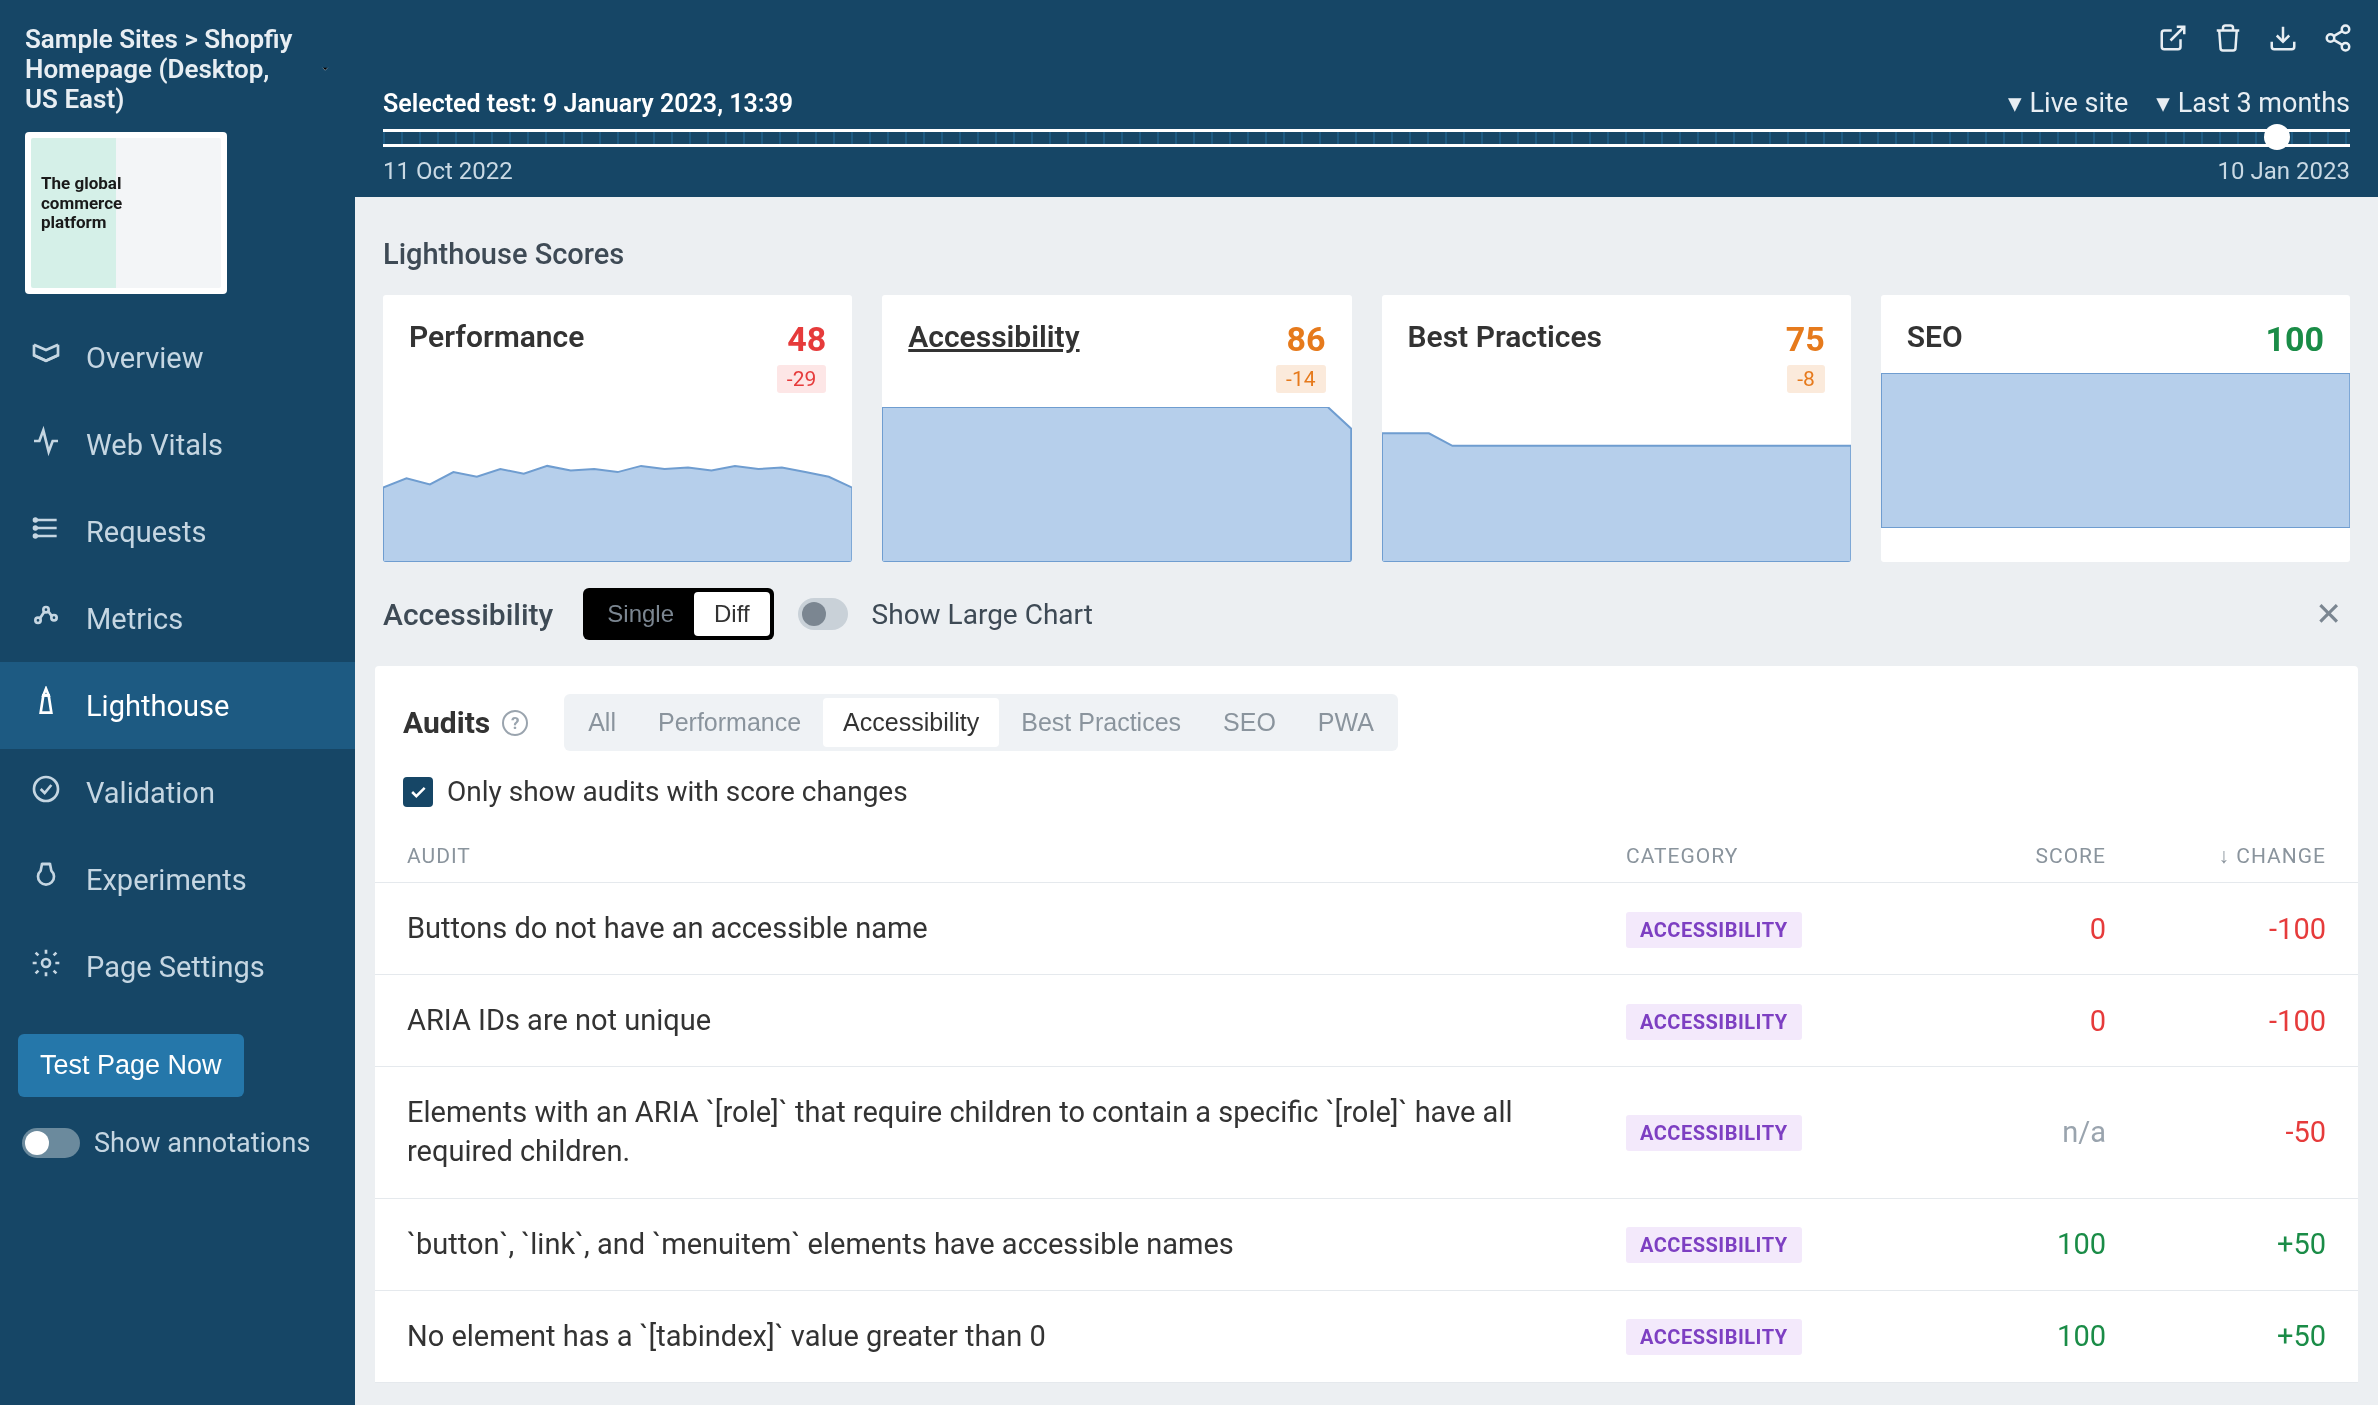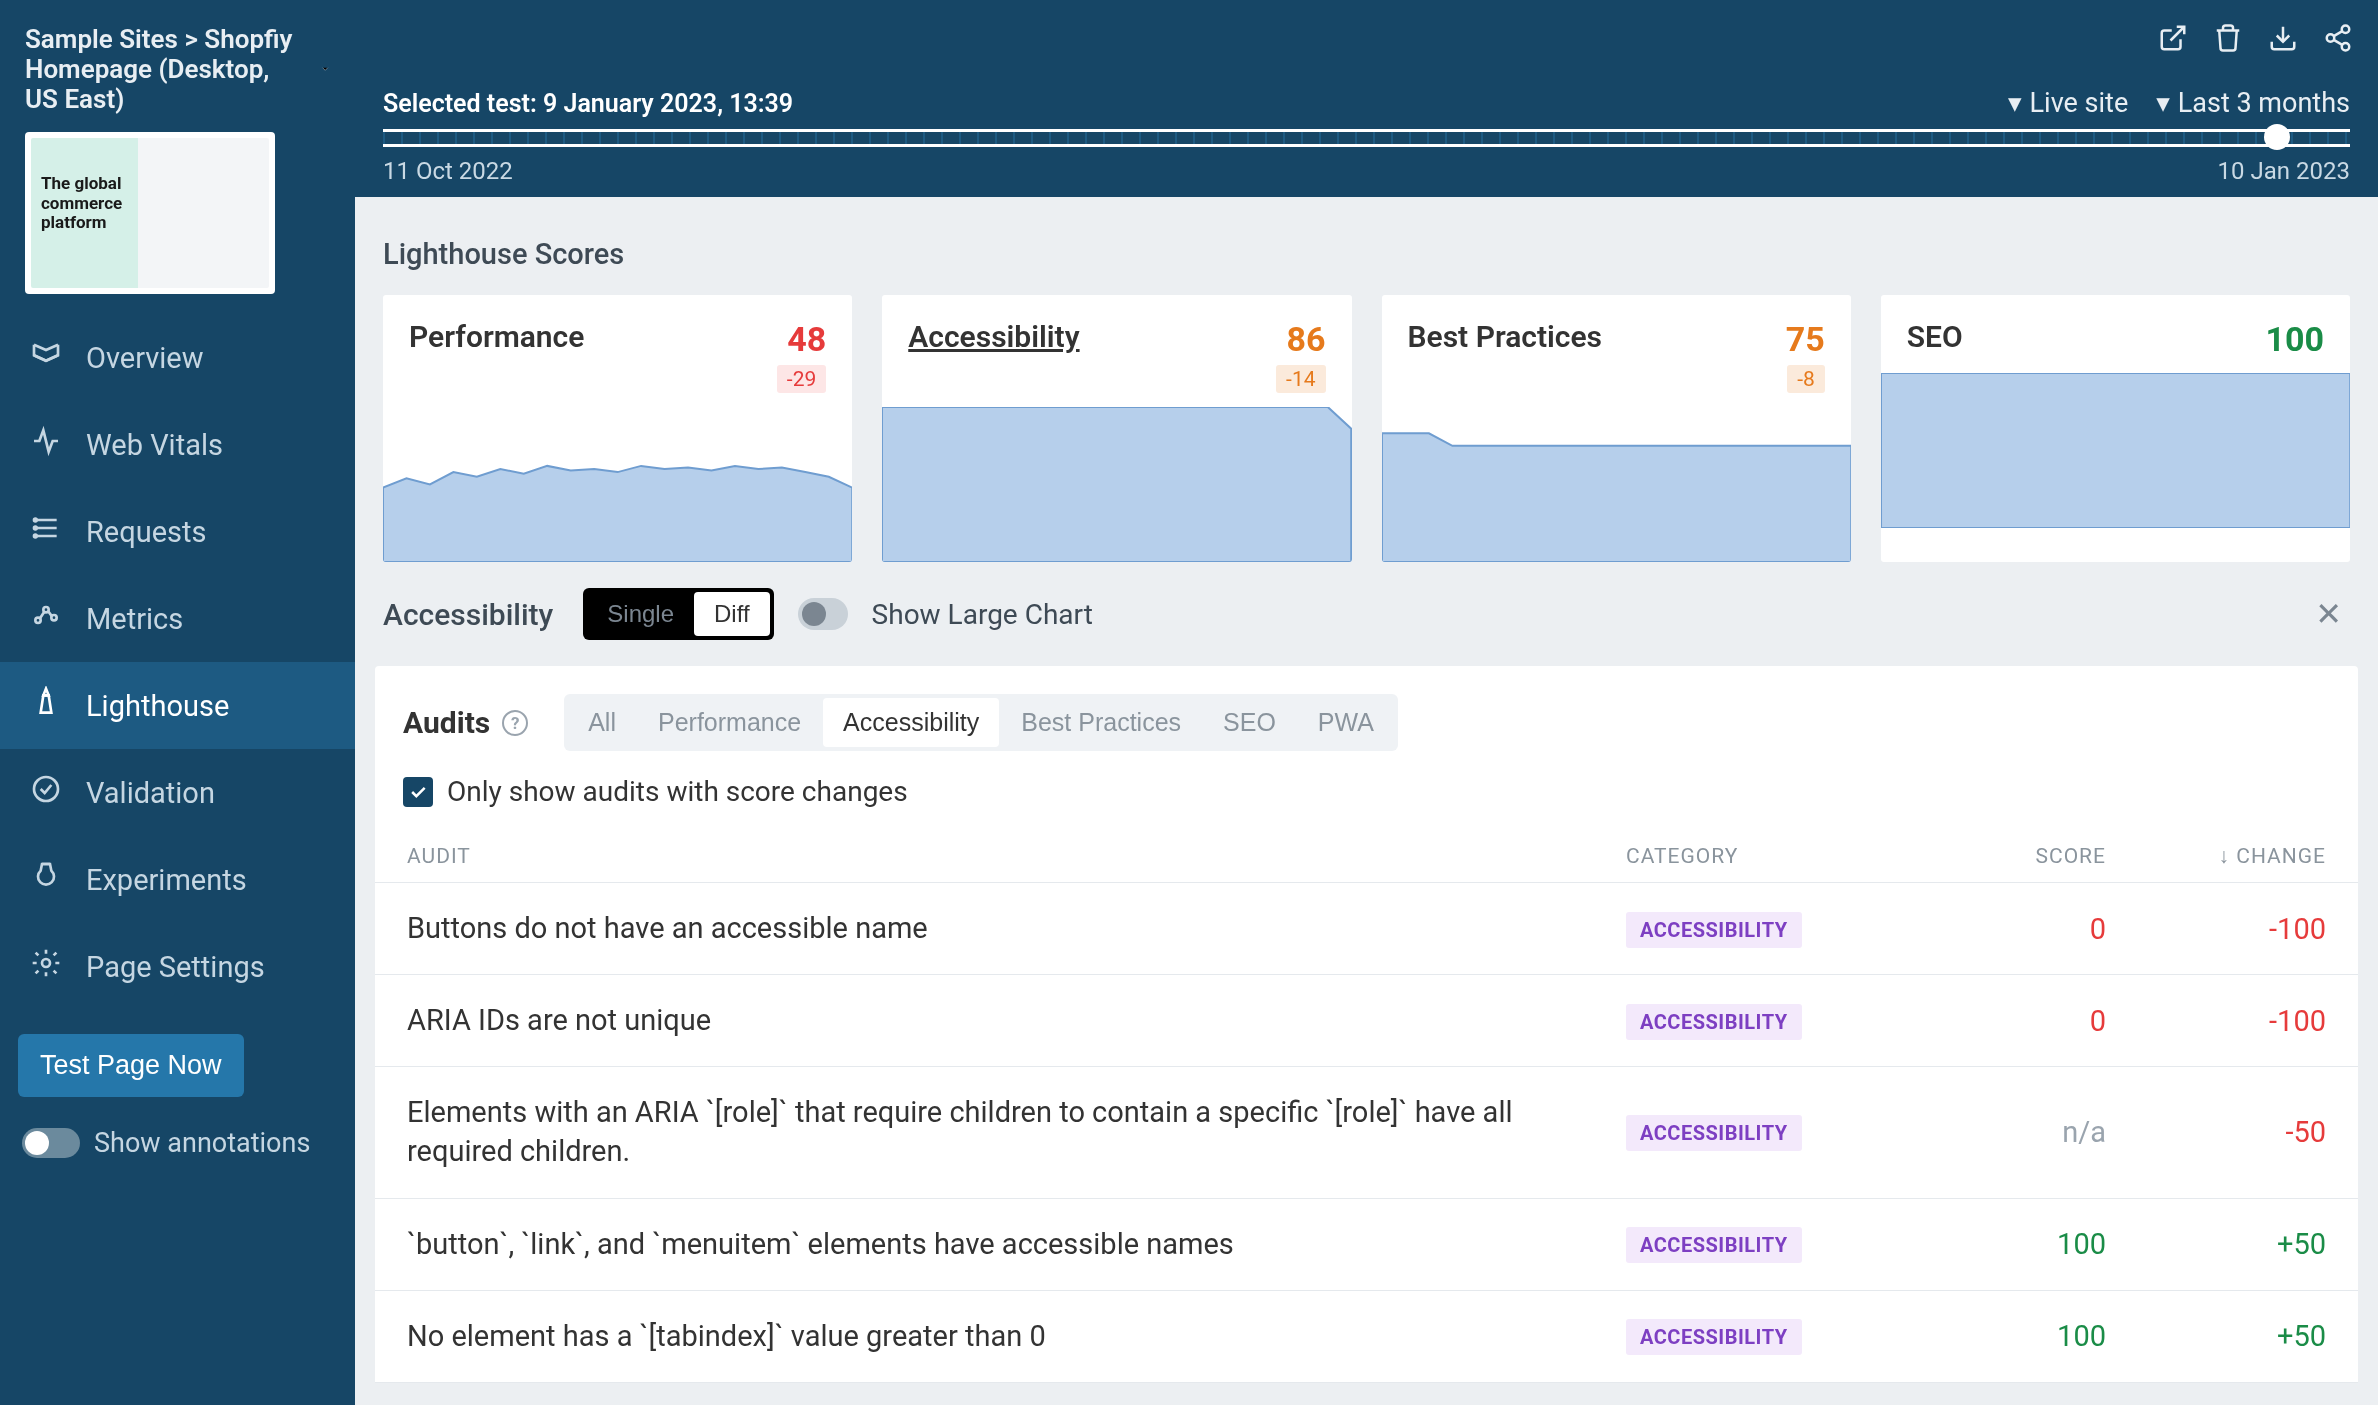--- a/index.html
+++ b/index.html
@@ -35,21 +35,21 @@
   color: #e8eef3;
   display: flex;
   align-items: center;
   gap: 24px;
 }
 .topbar-icons { display: flex; gap: 25px; align-items: center; }
 .topbar-icons svg { width: 30px; height: 30px; fill: none; stroke: #e8eef3; stroke-width: 2; cursor: pointer; }
 
 .preview-box {
   margin: 18px 25px 20px 25px;
-  width: 250px;
+  width: 202px;
   height: 162px;
   background: #fff;
   border-radius: 4px;
   display: flex;
   align-items: center;
   justify-content: center;
   position: relative;
   overflow: hidden;
 }
 .preview-mock {

